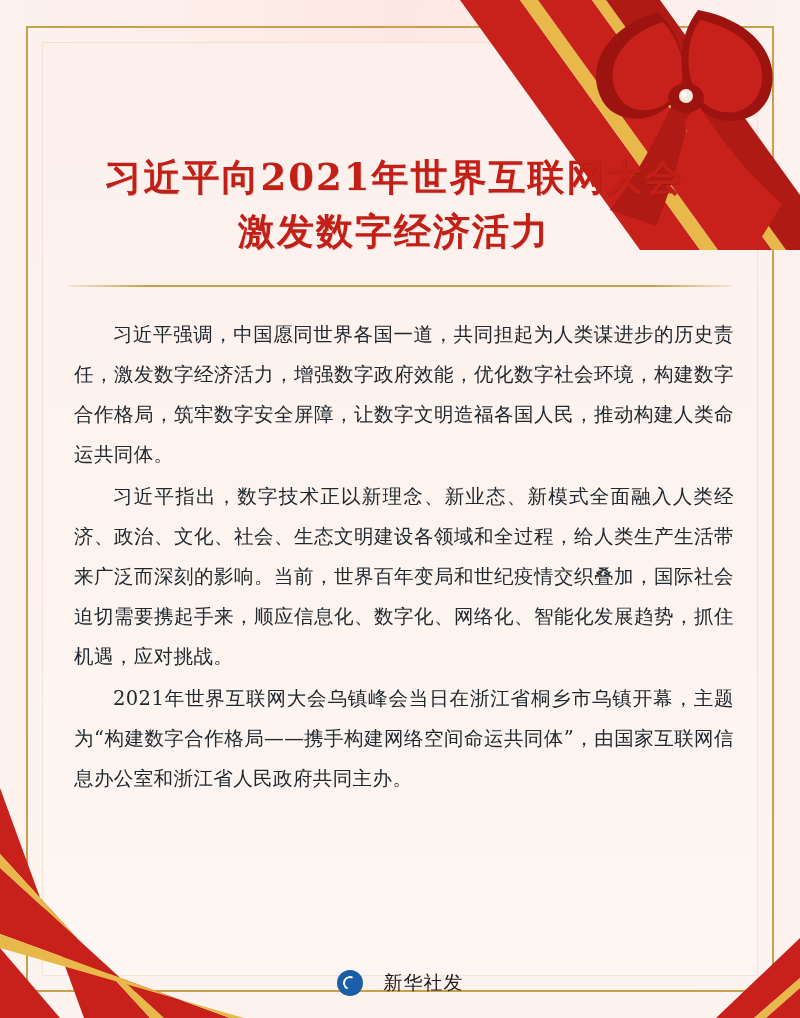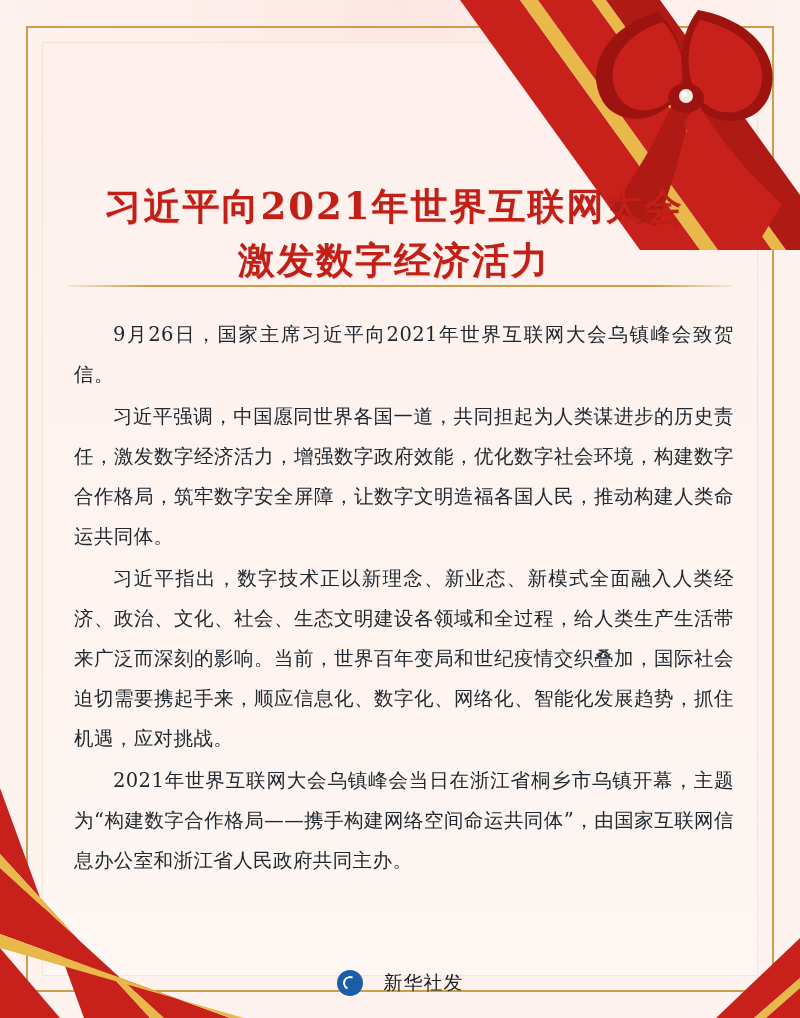--- a/index.html
+++ b/index.html
@@ -61,21 +61,20 @@
   .bl { left: 0; bottom: 0; width: 260px; height: 250px; }
   .br { right: 0; bottom: 0; width: 120px; height: 110px; }
 
   
   .title-wrap {
     position: absolute;
     left: 0;
     right: 12px;
     top: 150px;
     text-align: center;
-    margin-top: 29px;
   }
   .title-line {
     font-family: "DejaVu Serif", "Liberation Serif", serif;
     font-weight: bold;
     color: #c21f17;
     font-size: 37px;
     letter-spacing: 2px;
     line-height: 54px;
     text-shadow: 1px 1px 0 rgba(0,0,0,0.10);
   }
@@ -193,21 +192,20 @@
     <polygon points="120,80 120,110 86,110" fill="#c8201a"></polygon>
   </svg>
 
   <div class="title-wrap">
     <div class="title-line">习近平向2021年世界互联网大会</div>
     <div class="title-line">激发数字经济活力</div>
   </div>
   <div class="title-rule"></div>
 
   <div class="body">
-    <p class="para">9月26日，国家主席习近平向2021年世界互联网大会乌镇峰会致贺信。</p>
     <p class="para">习近平强调，中国愿同世界各国一道，共同担起为人类谋进步的历史责任，激发数字经济活力，增强数字政府效能，优化数字社会环境，构建数字合作格局，筑牢数字安全屏障，让数字文明造福各国人民，推动构建人类命运共同体。</p>
     <p class="para">习近平指出，数字技术正以新理念、新业态、新模式全面融入人类经济、政治、文化、社会、生态文明建设各领域和全过程，给人类生产生活带来广泛而深刻的影响。当前，世界百年变局和世纪疫情交织叠加，国际社会迫切需要携起手来，顺应信息化、数字化、网络化、智能化发展趋势，抓住机遇，应对挑战。</p>
     <p class="para">2021年世界互联网大会乌镇峰会当日在浙江省桐乡市乌镇开幕，主题为“构建数字合作格局——携手构建网络空间命运共同体”，由国家互联网信息办公室和浙江省人民政府共同主办。</p>
   </div>
 
   <div class="footer">
     <div class="xinhua-logo"></div>
     <div class="footer-text">新华社发</div>
   </div>
 </div>

